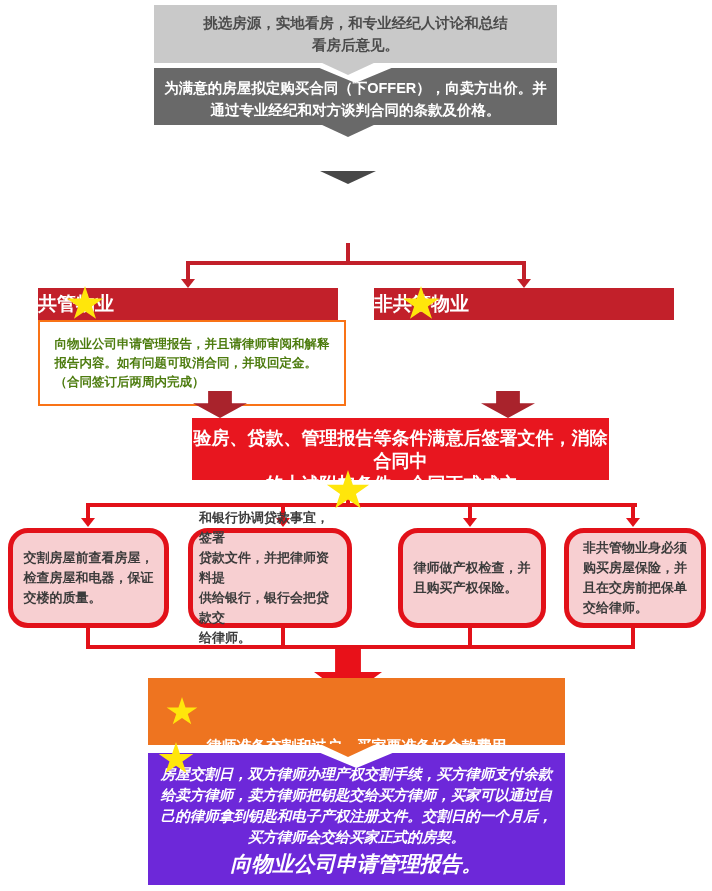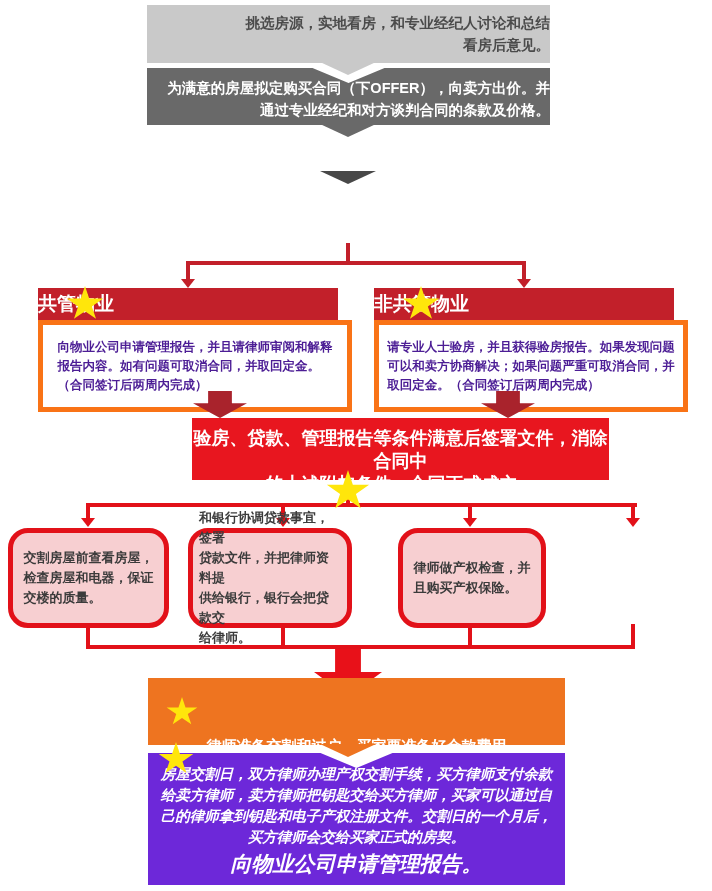--- a/index.html
+++ b/index.html
@@ -4,33 +4,33 @@
 <style>
   html,body{margin:0;padding:0;background:#ffffff;}
   #stage{
     position:relative;width:712px;height:891px;background:#ffffff;
     font-family:"Liberation Sans","DejaVu Sans",sans-serif;font-weight:bold;
     overflow:hidden;
   }
   .box{position:absolute;box-sizing:border-box;text-align:center;}
   .pre{white-space:pre-line;}
   
-  .step{left:147px;width:403px;color:#ffffff;font-size:14.5px;line-height:22px;text-align:right;}
+  .step{left:154px;width:403px;color:#ffffff;font-size:14.5px;line-height:22px;}
   .notch{clip-path:polygon(0 0,calc(50% - 36px) 0,50% 15px,calc(50% + 36px) 0,100% 0,100% 100%,0 100%);}
   .chev{position:absolute;width:0;height:0;border-left:28px solid transparent;border-right:28px solid transparent;border-top:13px solid #000;z-index:2;}
   
   .line{position:absolute;background:#e21119;}
   .ah{position:absolute;width:0;height:0;border-left:7px solid transparent;border-right:7px solid transparent;border-top:9px solid #e21119;}
   
   .blockarrow{position:absolute;clip-path:polygon(28% 0,72% 0,72% 45%,100% 45%,50% 100%,0 45%,28% 45%);}
   
   .star{position:absolute;background:#ffe60b;clip-path:polygon(50% 0%,61% 35%,98% 35%,68% 57%,79% 91%,50% 70%,21% 91%,32% 57%,2% 35%,39% 35%);}
   
   .bhead{position:absolute;height:32px;background:#c2202a;color:#fff;font-size:19px;line-height:32px;}
-  .bbody{position:absolute;background:#ffffff;border:5px solid #f97316;color:#4c1d95;font-size:12.5px;line-height:19px;display:flex;align-items:center;justify-content:center;padding:2px;}
+  .bbody{position:absolute;background:#ffffff;border:2px solid #f97316;color:#4d7c0f;font-size:12.5px;line-height:19px;display:flex;align-items:center;justify-content:center;padding:2px;}
   
   .task{position:absolute;top:528px;height:100px;background:#f7cfd1;border:5px solid #e21119;border-radius:20px;color:#3b3b3b;font-size:13px;line-height:20px;display:flex;align-items:center;justify-content:center;box-sizing:border-box;padding:2px 6px;}
 </style>
 </head>
 <body>
 
 <div id="stage">
 
   <div class="box step pre" style="top:5px;height:58px;background:#c9c9c9;color:#4b4b4b;padding-top:7px;">挑选房源，实地看房，和专业经纪人讨论和总结
 看房后意见。</div>
@@ -55,23 +55,20 @@
     <span>共管物业</span>
   </div>
   <div class="bbody pre" style="left:38px;top:320px;width:300px;height:78px;">向物业公司申请管理报告，并且请律师审阅和解释
 报告内容。如有问题可取消合同，并取回定金。
 （合同签订后两周内完成）</div>
 
   <div class="bhead" style="left:374px;top:288px;width:300px;">
     <span class="star" style="left:28px;top:-2px;width:38px;height:36px;"></span>
     <span>非共管物业</span>
   </div>
-  <div class="bbody pre" style="left:374px;top:320px;width:300px;height:78px;">请专业人士验房，并且获得验房报告。如果发现问题
-可以和卖方协商解决；如果问题严重可取消合同，并
-取回定金。（合同签订后两周内完成）</div>
 
   <div class="blockarrow" style="left:193px;top:391px;width:54px;height:27px;background:#a9232c;"></div>
   <div class="blockarrow" style="left:481px;top:391px;width:54px;height:27px;background:#a9232c;"></div>
 
   <div class="box pre" style="left:148px;top:418px;width:417px;height:62px;background:#e8161f;color:#fff;font-size:18px;line-height:23px;padding-top:9px;margin-left:44px;">验房、贷款、管理报告等条件满意后签署文件，消除合同中
 的上述附加条件，合同正式成立。</div>
 
   <div class="line" style="left:346px;top:480px;width:4px;height:27px;"></div>
   <div class="star" style="left:326px;top:470px;width:44px;height:42px;z-index:3;"></div>
   <div class="line" style="left:86px;top:503px;width:551px;height:4px;"></div>
@@ -86,20 +83,24 @@
 
   <div class="task pre" style="left:8px;width:161px;">交割房屋前查看房屋，
 检查房屋和电器，保证
 交楼的质量。</div>
   <div class="task pre" style="left:188px;width:164px;">和银行协调贷款事宜，签署
 贷款文件，并把律师资料提
 供给银行，银行会把贷款交
 给律师。</div>
   <div class="task pre" style="left:398px;width:148px;">律师做产权检查，并
 且购买产权保险。</div>
+  <div class="task pre" style="left:564px;width:142px;">非共管物业身必须
+购买房屋保险，并
+且在交房前把保单
+交给律师。</div>
 
   <div class="line" style="left:86px;top:624px;width:4px;height:25px;"></div>
   <div class="line" style="left:281px;top:624px;width:4px;height:25px;"></div>
   <div class="line" style="left:468px;top:624px;width:4px;height:25px;"></div>
   <div class="line" style="left:631px;top:624px;width:4px;height:25px;"></div>
   <div class="line" style="left:86px;top:645px;width:549px;height:4px;"></div>
   <div class="blockarrow" style="left:314px;top:649px;width:68px;height:48px;background:#e81119;clip-path:polygon(31% 0,69% 0,69% 48%,100% 48%,50% 100%,0 48%,31% 48%);"></div>
 
   <div class="box pre" style="left:148px;top:678px;width:417px;height:67px;background:#ee7420;color:#fff;font-size:15px;line-height:23px;padding-top:10px;">
     <span class="star" style="left:18px;top:19px;width:32px;height:30px;"></span>

